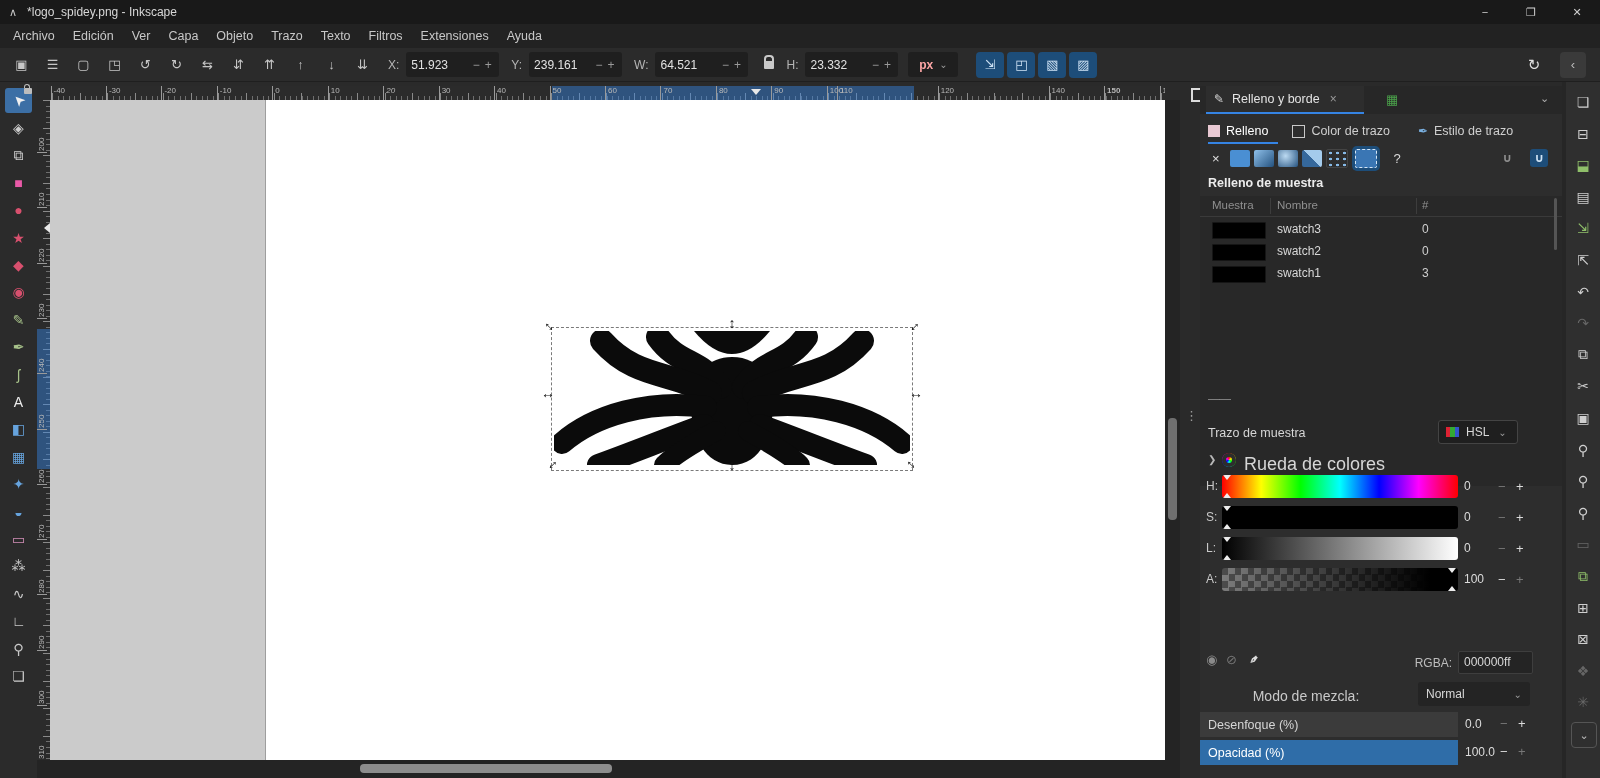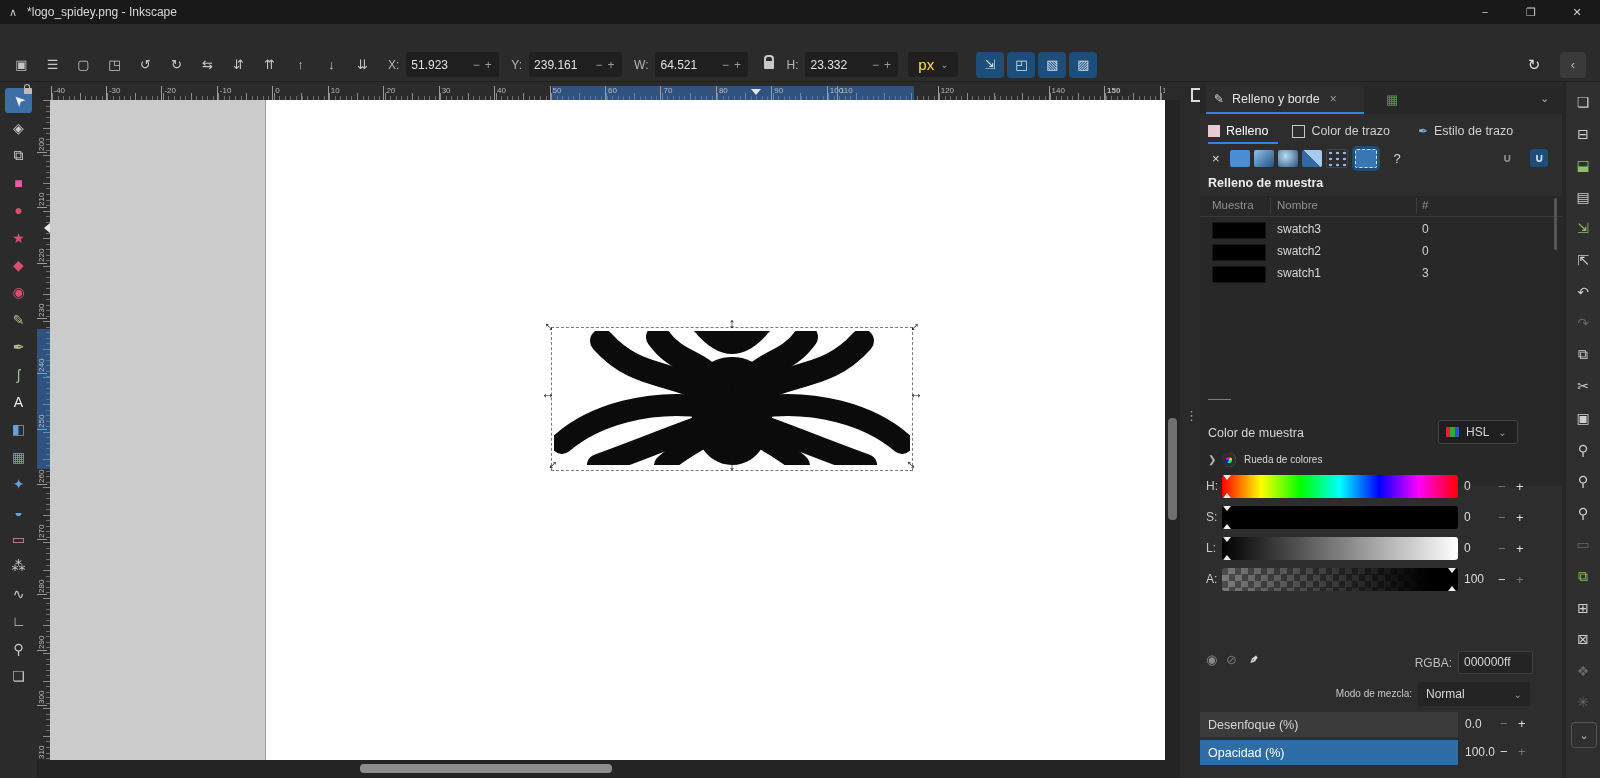--- a/index.html
+++ b/index.html
@@ -28,21 +28,21 @@
   .spin{display:flex;align-items:center;width:93px;height:25px;background:#1f1f1f;
         border-radius:3px;padding:0 5px;box-sizing:border-box;}
   .spin .val{flex:1;color:#e2e2e2;font-size:12px;}
   .spin .pm{width:12px;text-align:center;color:#9a9a9a;font-size:12px;}
   .lock{position:relative;width:10px;height:8px;background:#c9c9c9;border-radius:1px;
         margin:0 8px 0 12px;}
   .lock::before{content:'';position:absolute;top:-6px;left:0px;width:6px;height:5px;
         border:2px solid #c9c9c9;border-bottom:none;border-radius:4px 4px 0 0;}
   .unitbox{width:50px;height:25px;background:#1f1f1f;border-radius:3px;display:flex;
            align-items:center;justify-content:center;gap:6px;margin-left:6px;}
-  .unitbox .uv{color:#fde047;font-size:15px;}
+  .unitbox .uv{color:#fca5a5;font-size:12px;font-weight:bold;}
   .unitbox .caret{color:#9a9a9a;font-size:10px;}
   .tgl{width:28px;height:26px;background:#1d4d79;border-radius:4px;display:flex;
        align-items:center;justify-content:center;color:#cfe3f5;font-size:13px;margin-left:3px;}
   .tgl:first-of-type{margin-left:14px;}
   .tb-refresh{margin-left:auto;color:#dedede;font-size:15px;width:24px;text-align:center;}
   .tb-collapse{width:26px;height:26px;background:#3a3a3a;border-radius:4px;display:flex;
        align-items:center;justify-content:center;color:#bbb;font-size:13px;margin:0 6px 0 10px;}
   
   .toolbox{position:absolute;left:0;top:82px;width:37px;height:696px;background:#2b2b2b;}
   .tool{position:absolute;left:5px;width:27px;height:25px;border-radius:3px;display:flex;
@@ -138,21 +138,21 @@
   .cslabel{position:absolute;left:8px;top:340px;font-size:12.5px;color:#d6d6d6;}
   .hslbtn{position:absolute;left:238px;top:334px;width:80px;height:24px;background:#1f1f1f;
           border:1px solid #444;border-radius:3px;display:flex;align-items:center;gap:7px;box-sizing:border-box;padding-left:7px;}
   .hslflag{width:13px;height:10px;background:linear-gradient(90deg,#d23 0 34%,#3a3 34% 67%,#35c 67%);}
   .hslbtn .hv{color:#d8d8d8;font-size:12px;}
   .hslbtn .caret{color:#9a9a9a;font-size:10px;margin-left:2px;}
   .wheelrow{position:absolute;left:0;top:366px;width:362px;height:20px;}
   .wexp{position:absolute;left:8px;top:2px;color:#b8b8b8;font-size:10px;}
   .wicon{position:absolute;left:22px;top:1px;width:14px;height:14px;border-radius:50%;
          background:conic-gradient(#f00,#ff0,#0f0,#0ff,#00f,#f0f,#f00);box-shadow:inset 0 0 0 4px #2d2d2d;}
-  .wlabel{position:absolute;left:44px;top:2px;color:#d6d6d6;font-size:10px;}
+  .wlabel{position:absolute;left:44px;top:2px;color:#d6d6d6;font-size:18px;}
   .sliderrow{position:absolute;left:0;width:362px;height:24px;}
   .sliderrow .slab{position:absolute;left:6px;top:4px;color:#c9c9c9;font-size:12px;}
   .track{position:absolute;left:22px;top:0;width:236px;height:23px;border-radius:3px;overflow:hidden;}
   .track.hue{background:linear-gradient(90deg,#f00,#ff0 16.6%,#0f0 33.3%,#0ff 50%,#00f 66.6%,#f0f 83.3%,#f00);}
   .track.sat{background:#000;}
   .track.light{background:linear-gradient(90deg,#000,#fff);}
   .track.alpha{background:linear-gradient(90deg,rgba(0,0,0,.1),#000 88%),
                conic-gradient(#8a8a8a 25%,#555 25% 50%,#8a8a8a 50% 75%,#555 75%);
                background-size:100% 100%,13px 13px;}
   .smk{position:absolute;top:0;width:9px;height:23px;}
@@ -161,21 +161,21 @@
   .sval{position:absolute;left:264px;top:4px;color:#dcdcdc;font-size:12px;}
   .spm{position:absolute;top:4px;font-size:13px;}
   .spm.dim{color:#777;}
   .spm.lit{color:#dcdcdc;}
   .cmicons{position:absolute;top:566px;left:0;height:20px;}
   .cmi{position:absolute;top:0;font-size:13px;}
   .rgbalabel{position:absolute;left:210px;top:570px;width:42px;text-align:right;color:#bdbdbd;font-size:12px;}
   .rgbainput{position:absolute;left:258px;top:565px;width:68px;height:21px;background:#242424;
              border:1px solid #3e3e3e;border-radius:2px;color:#d8d8d8;font-size:12px;
              line-height:21px;padding-left:5px;}
-  .blendlabel{position:absolute;left:0;top:602px;width:212px;text-align:right;color:#c9c9c9;font-size:10px;}
+  .blendlabel{position:absolute;left:0;top:602px;width:212px;text-align:center;color:#c9c9c9;font-size:14px;}
   .blendbox{position:absolute;left:218px;top:596px;width:112px;height:24px;background:#242424;
             border-radius:3px;display:flex;align-items:center;box-sizing:border-box;padding:0 8px;}
   .blendbox .bv{flex:1;color:#d8d8d8;font-size:12px;}
   .blendbox .caret{color:#9a9a9a;font-size:10px;}
   .barrow{position:absolute;left:0;width:362px;height:25px;}
   .barrow .bar{position:absolute;left:0;top:0;width:258px;height:25px;display:flex;align-items:center;}
   .barrow .bar .blab{margin-left:8px;font-size:12.5px;}
   .blur .bar{background:#3b3b3b;}
   .blur .bar .blab{color:#d6d6d6;}
   .opac .bar{background:#2f6da8;}
@@ -196,20 +196,32 @@
   <div class="titlebar">
     <span class="logo">∧</span>
     <span class="title">*logo_spidey.png - Inkscape</span>
     <div class="wctrl">
       <div>−</div>
       <div>❐</div>
       <div>✕</div>
     </div>
   </div>
 
+  <div class="menubar" id="menubar">
+      <div class="menu-item">Archivo</div>
+      <div class="menu-item">Edición</div>
+      <div class="menu-item">Ver</div>
+      <div class="menu-item">Capa</div>
+      <div class="menu-item">Objeto</div>
+      <div class="menu-item">Trazo</div>
+      <div class="menu-item">Texto</div>
+      <div class="menu-item">Filtros</div>
+      <div class="menu-item">Extensiones</div>
+      <div class="menu-item">Ayuda</div>
+    </div>
 
   <div class="toolbar">
     <div style="display:flex;gap:4px;" id="selbtns">
         <div class="tbtn">▣</div>
         <div class="tbtn">☰</div>
         <div class="tbtn">▢</div>
         <div class="tbtn">◳</div>
         <div class="tbtn">↺</div>
         <div class="tbtn">↻</div>
         <div class="tbtn">⇆</div>
@@ -482,21 +494,21 @@
         </div>
         <div class="swrow" style="top: 66px;">
           <span class="swrect" style="background: rgb(0, 0, 0);"></span>
           <span class="swname">swatch1</span>
           <span class="swcount">3</span>
         </div>
       </div>
     <div class="panscroll"></div>
     <div class="listgrip">——</div>
 
-    <div class="cslabel">Color de muestra</div>
+    <div class="cslabel">Trazo de muestra</div>
     <div class="hslbtn">
       <span class="hslflag"></span>
       <span class="hv">HSL</span>
       <span class="caret">⌄</span>
     </div>
 
     <div class="wheelrow">
       <span class="wexp">❯</span>
       <span class="wicon"></span>
       <span class="wlabel">Rueda de colores</span>

